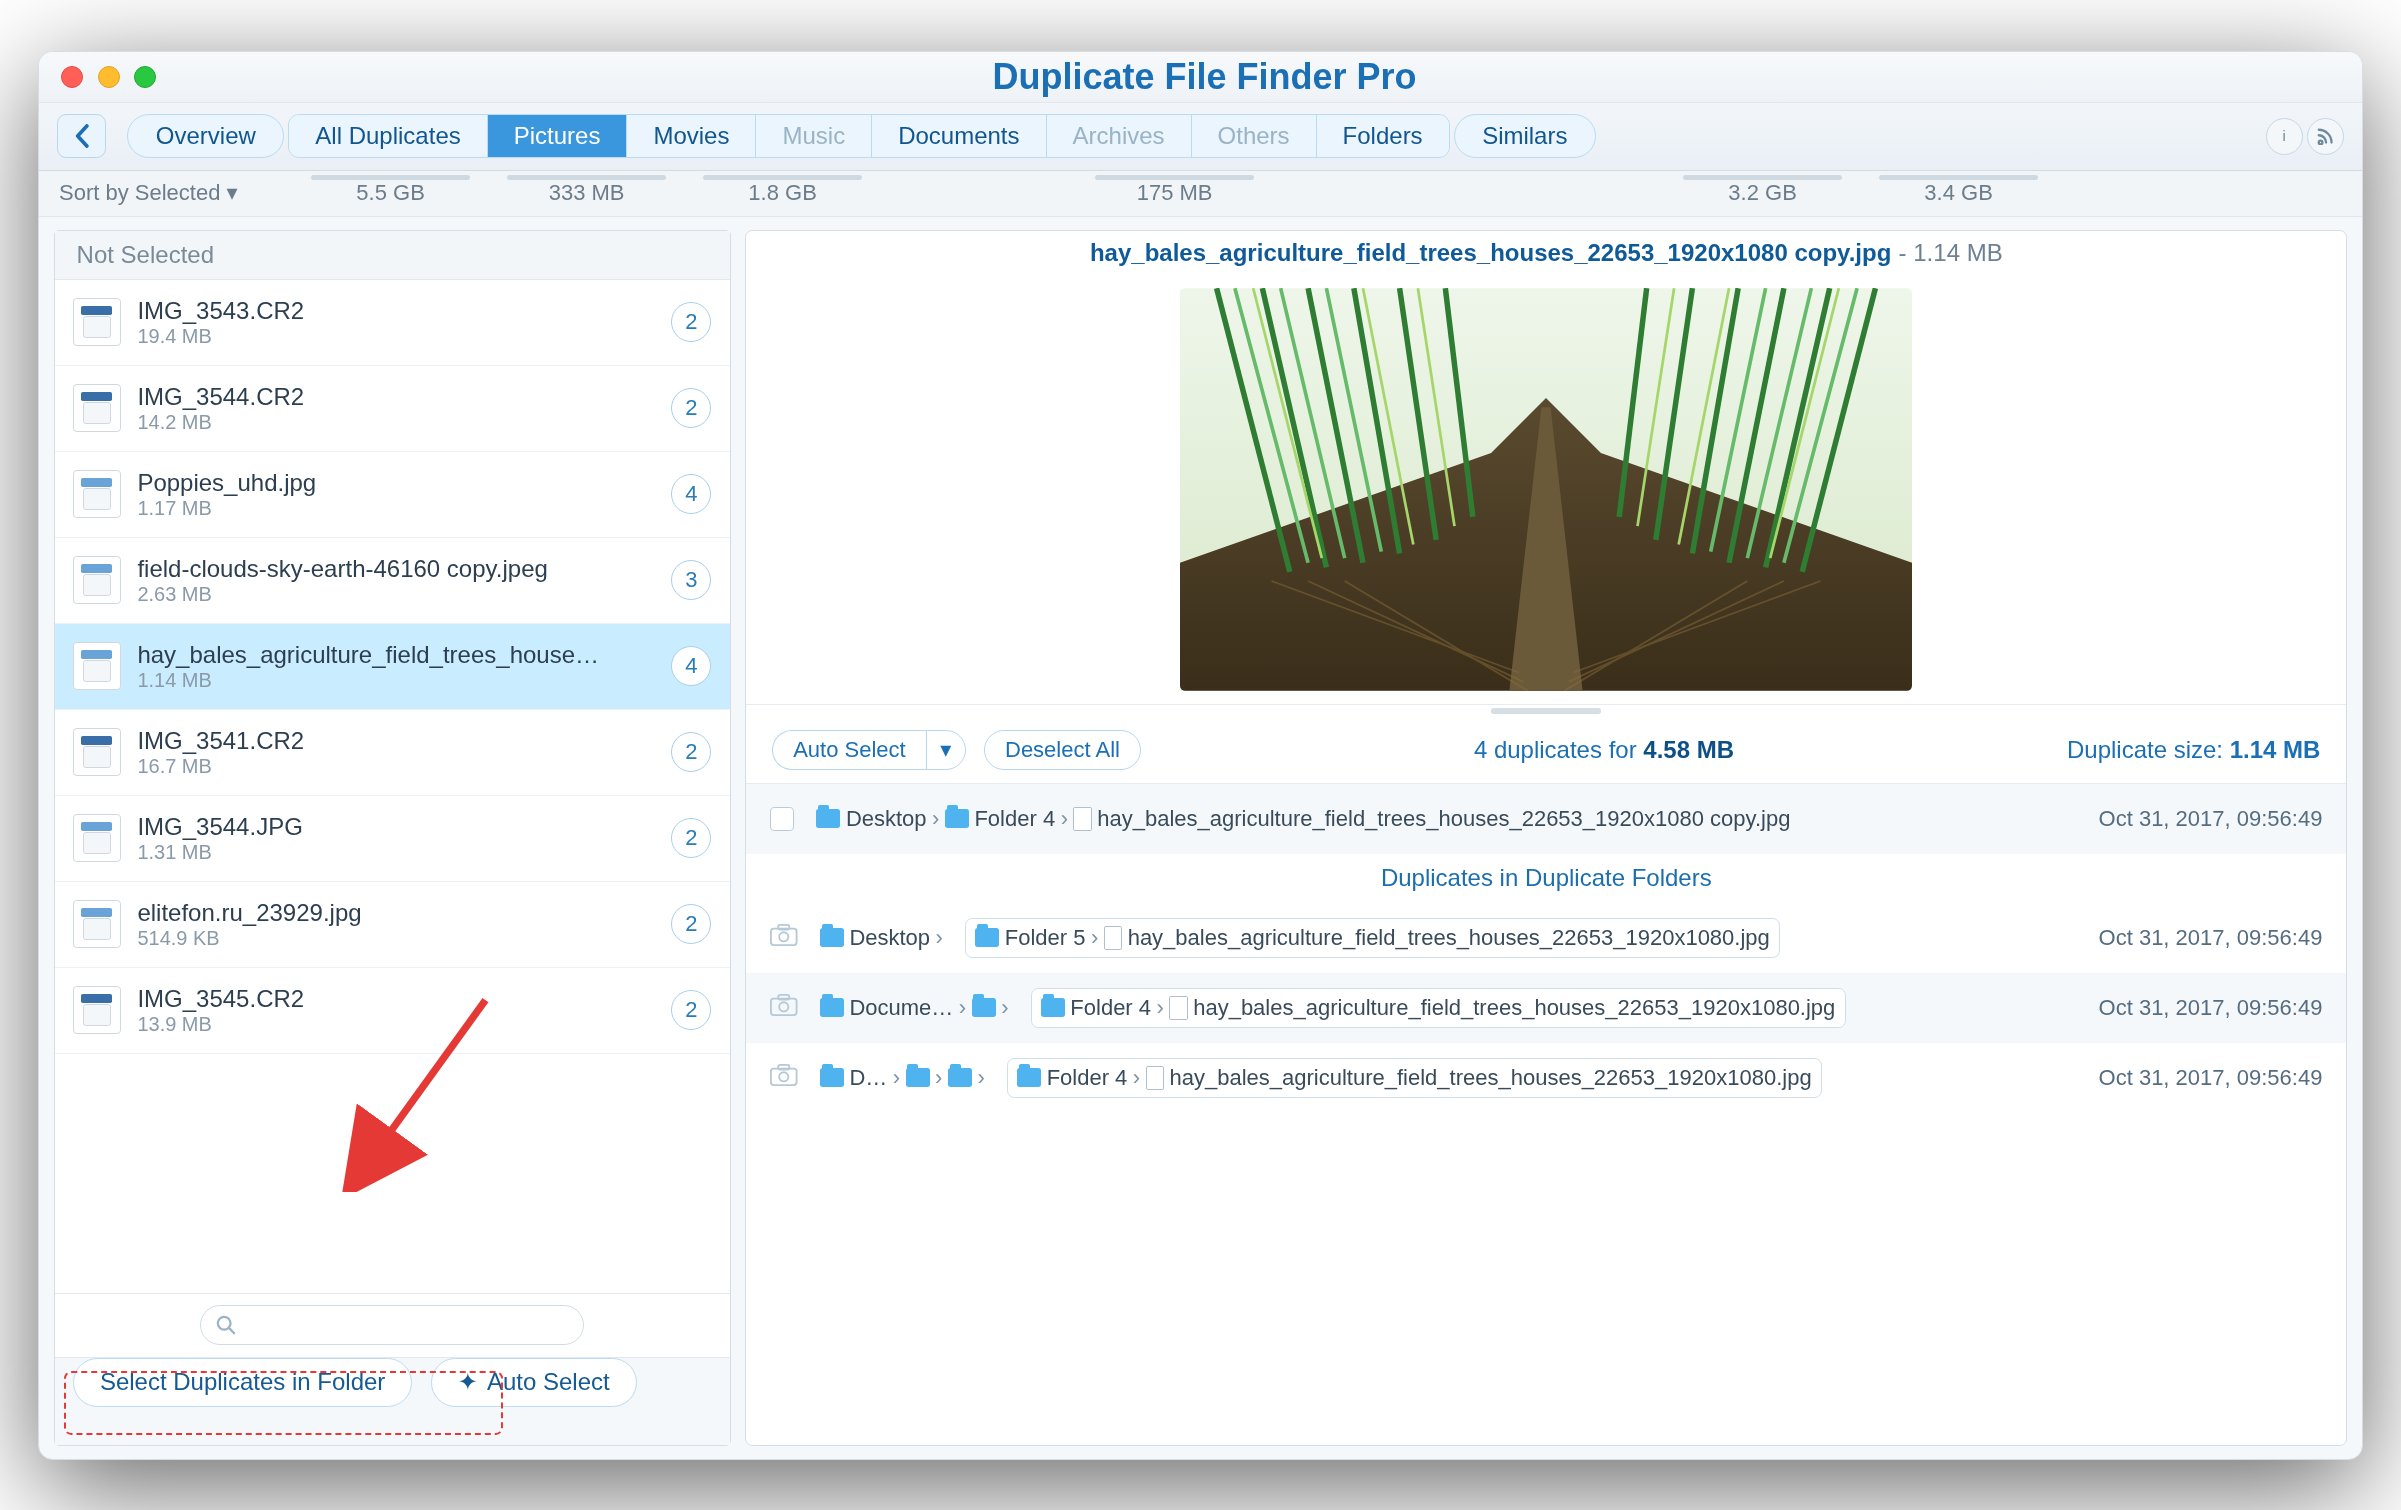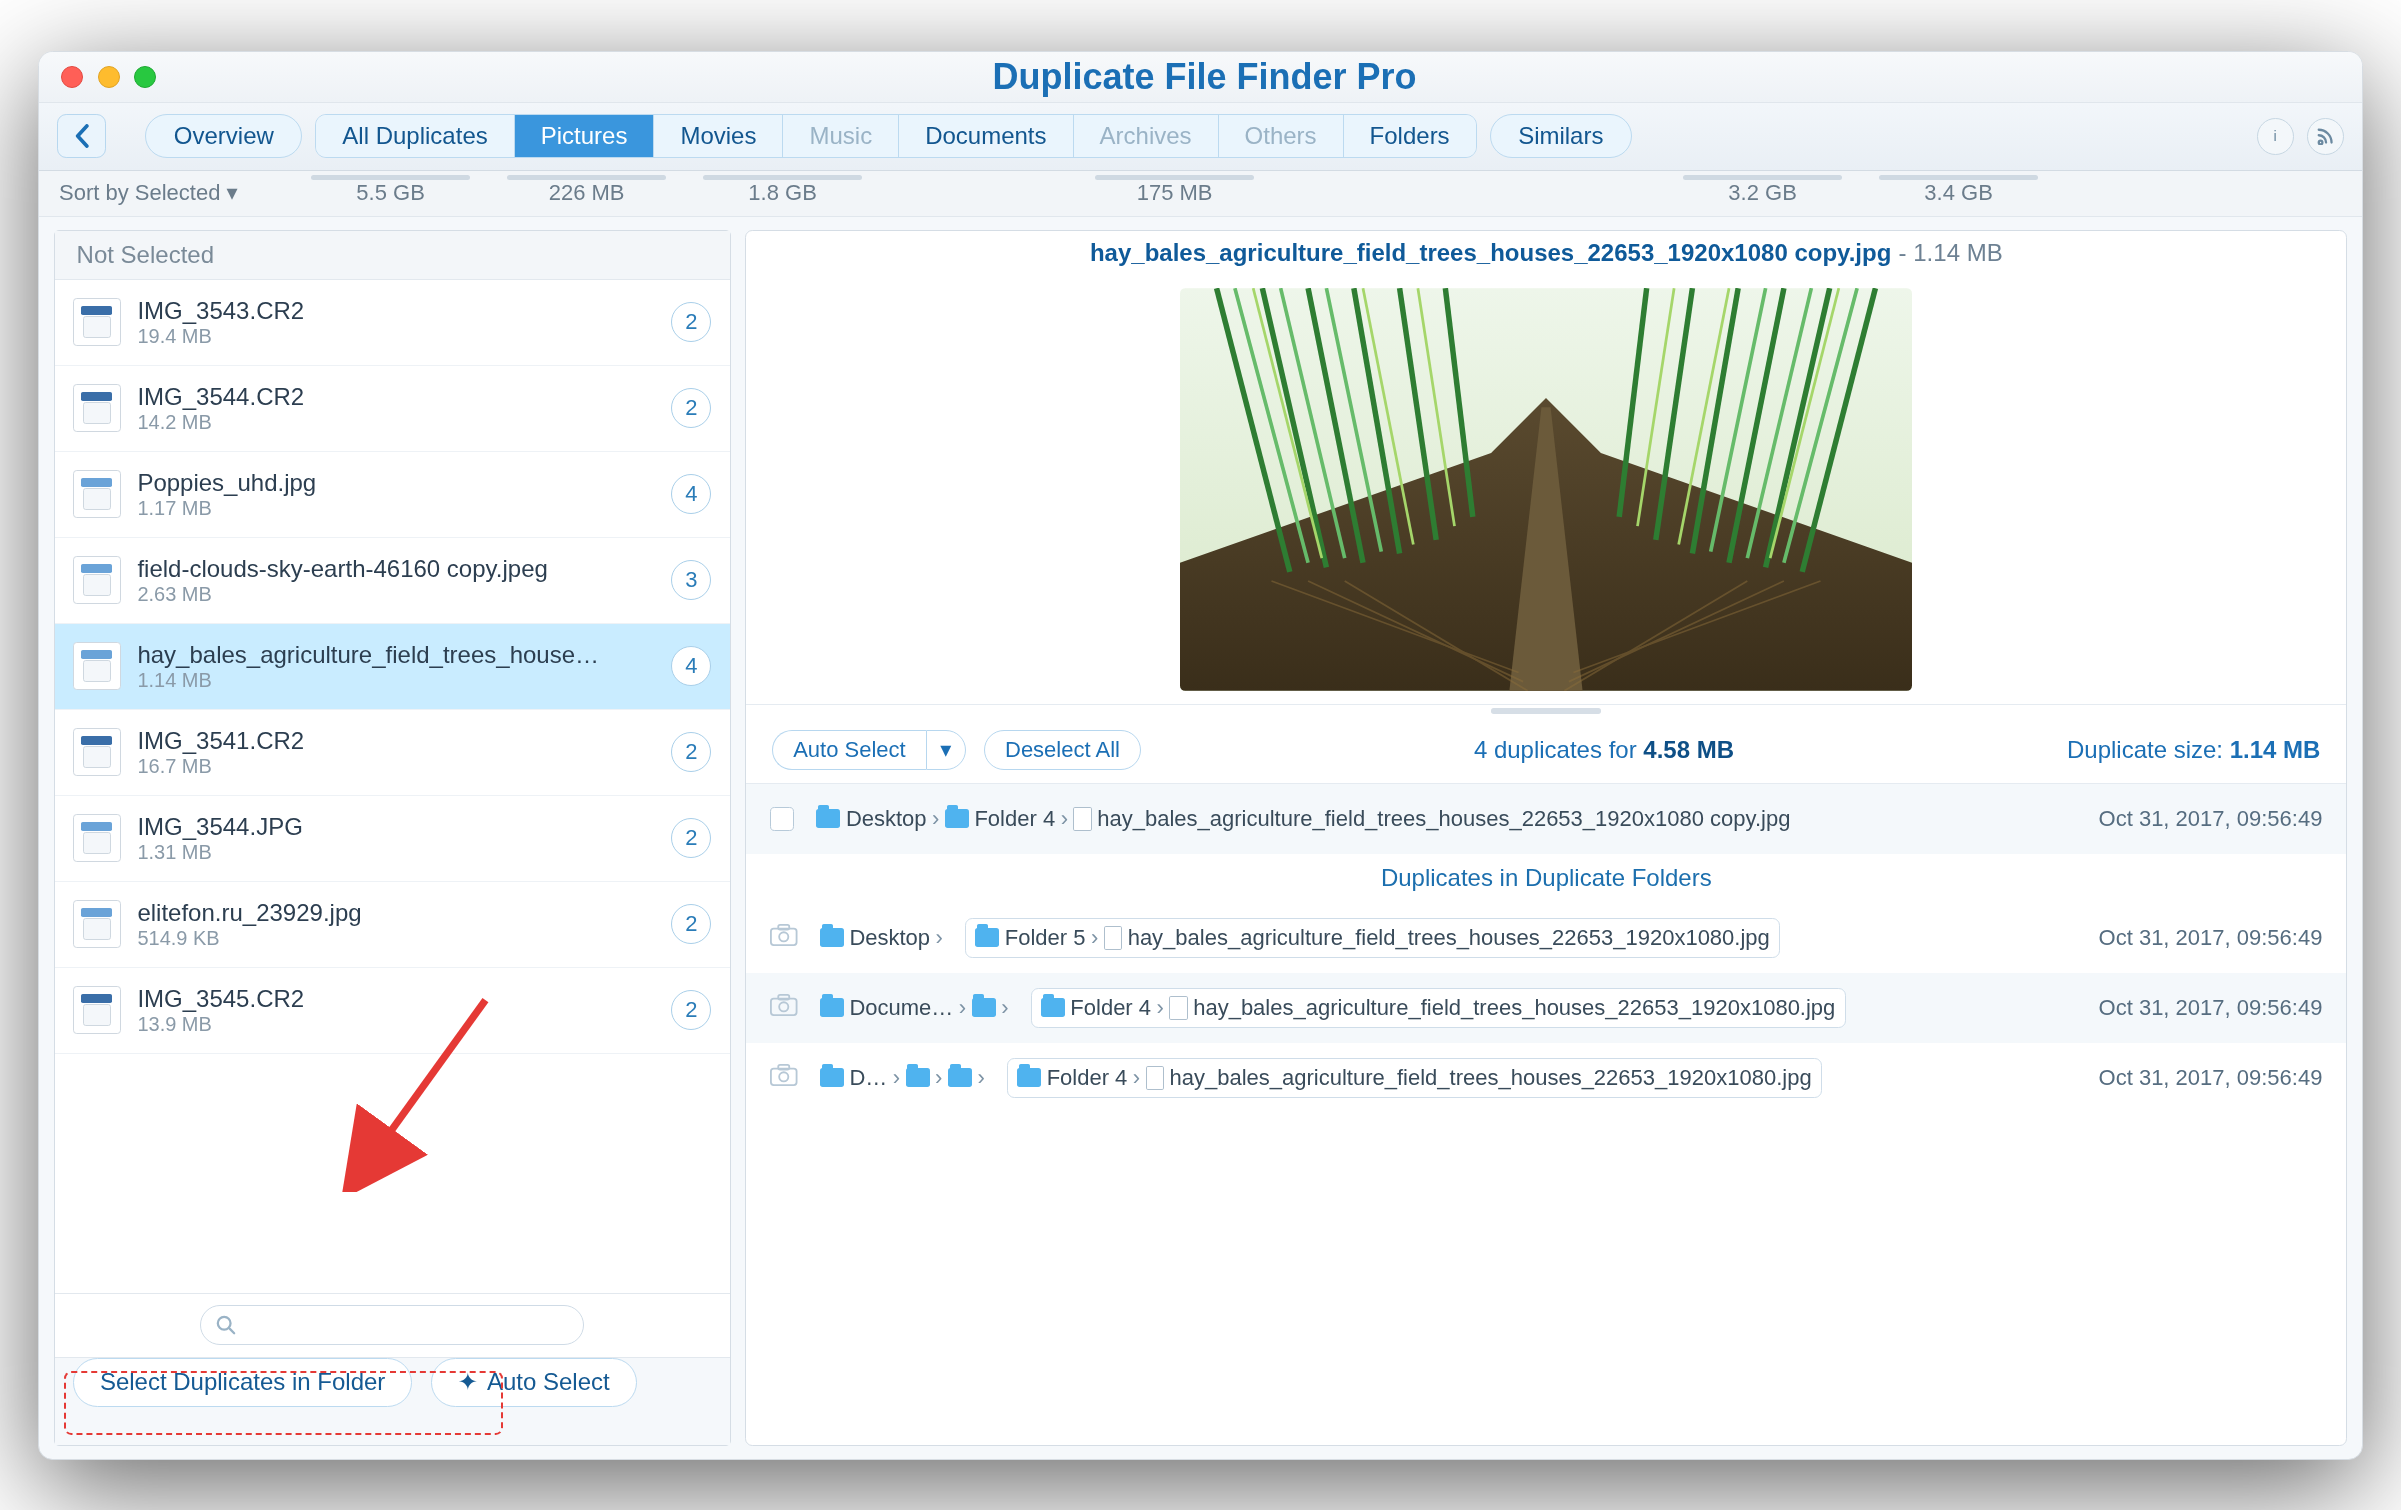--- a/index.html
+++ b/index.html
@@ -14,21 +14,21 @@
     position:relative; border-bottom:0.9px solid #e0e6ec;
   }
   .traffic { display:flex; gap:14.6px; padding-left:22px; }
   .dot { width:22px; height:22px; border-radius:50%; }
   .dot.red{background:#ff5f57;border:0.9px solid #e24b42;}
   .dot.yel{background:#febc2e;border:0.9px solid #e0a324;}
   .dot.grn{background:#28c840;border:0.9px solid #1fa833;}
   .title { position:absolute; left:8px; right:0; text-align:center; font-size:36px; font-weight:600; color:#1b6fb5; }
   .toolbar {
     height:68px; background:linear-gradient(#f2f6fa,#e9eff5); border-bottom:0.9px solid #d3dbe3;
-    display:flex; align-items:center; padding:0 18.3px; gap:13px;
+    display:flex; align-items:center; padding:0 18.3px; gap:4px;
   }
   .back-btn {
     width:49px; height:44px; border-radius:9.2px; border:1.8px solid #b7d7ef; background:#eaf4fc;
     display:flex; align-items:center; justify-content:center; color:#1b6fb5;
   }
   .pill {
     height:44px; padding:0 27.5px; border-radius:22px; border:1.8px solid #bcdaf0; background:#eaf5fd;
     color:#12568f; font-size:24px; display:flex; align-items:center; justify-content:center; white-space:nowrap;
   }
   .tabs { display:flex; border-radius:11px; overflow:hidden; border:1.8px solid #bcdaf0; height:44px; }
@@ -133,21 +133,21 @@
       <svg width="18.3" height="18.3" viewBox="0 0 20 20">
             <path d="M3 17a2 2 0 104 0 2 2 0 00-4 0zM3 9a8 8 0 018 8M3 3a14 14 0 0114 14" stroke="#6c8aa1" stroke-width="2.5" fill="none" stroke-linecap="round"></path>
           </svg>
     </div>
   </div>
 
   <div class="sizebar">
     <span class="sort"><span>Sort by Selected</span> ▾</span>
     <div class="sizes">
       <div class="szcell"><div class="bar"></div><span>5.5 GB</span></div>
-      <div class="szcell"><div class="bar"></div><span>226 MB</span></div>
+      <div class="szcell"><div class="bar"></div><span>333 MB</span></div>
       <div class="szcell"><div class="bar"></div><span>1.8 GB</span></div>
       <div class="szcell"><span></span></div>
       <div class="szcell"><div class="bar"></div><span>175 MB</span></div>
       <div class="szcell"><span></span></div>
       <div class="szcell"><span></span></div>
       <div class="szcell"><div class="bar"></div><span>3.2 GB</span></div>
       <div class="szcell"><div class="bar"></div><span>3.4 GB</span></div>
     </div>
   </div>
 

